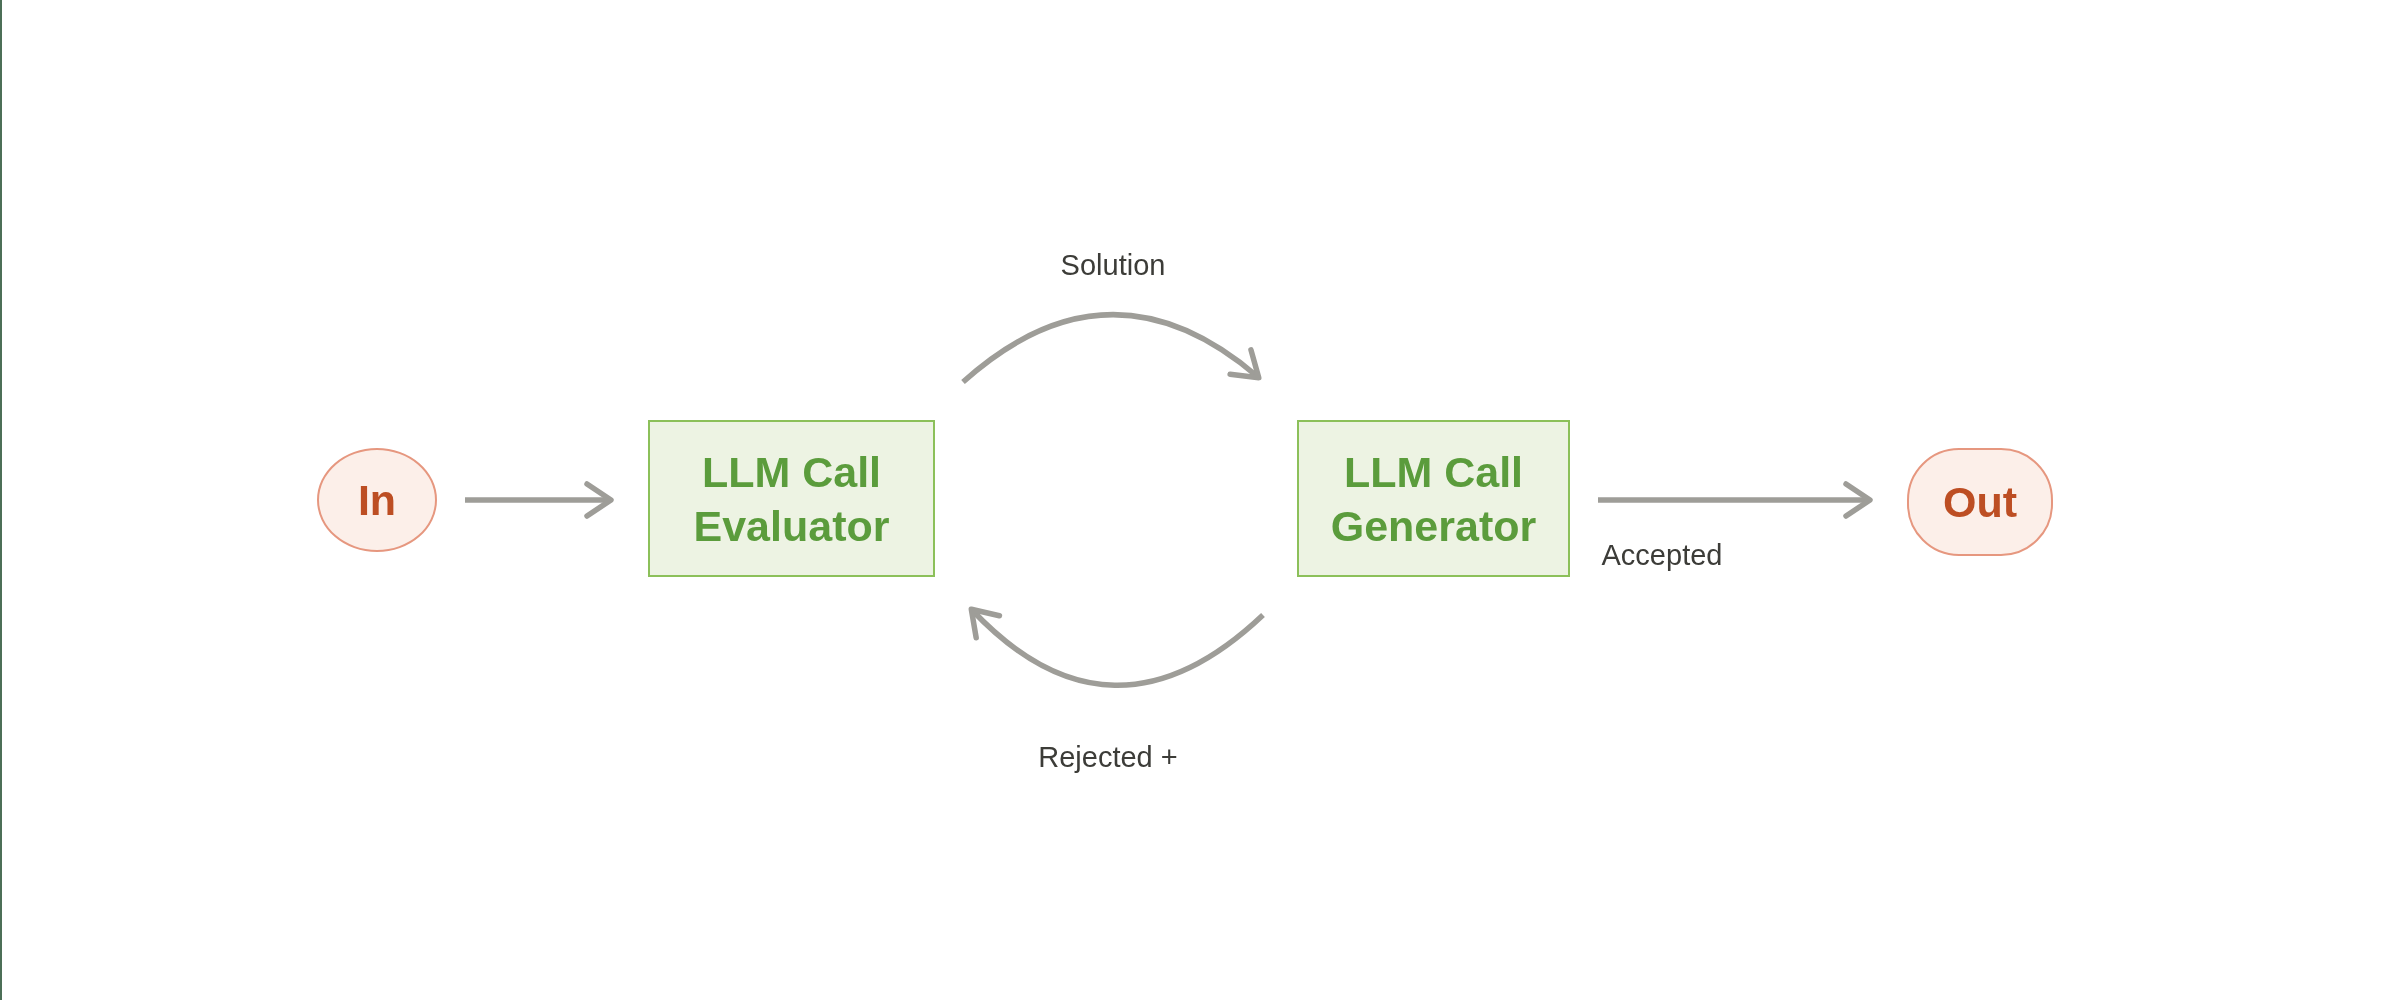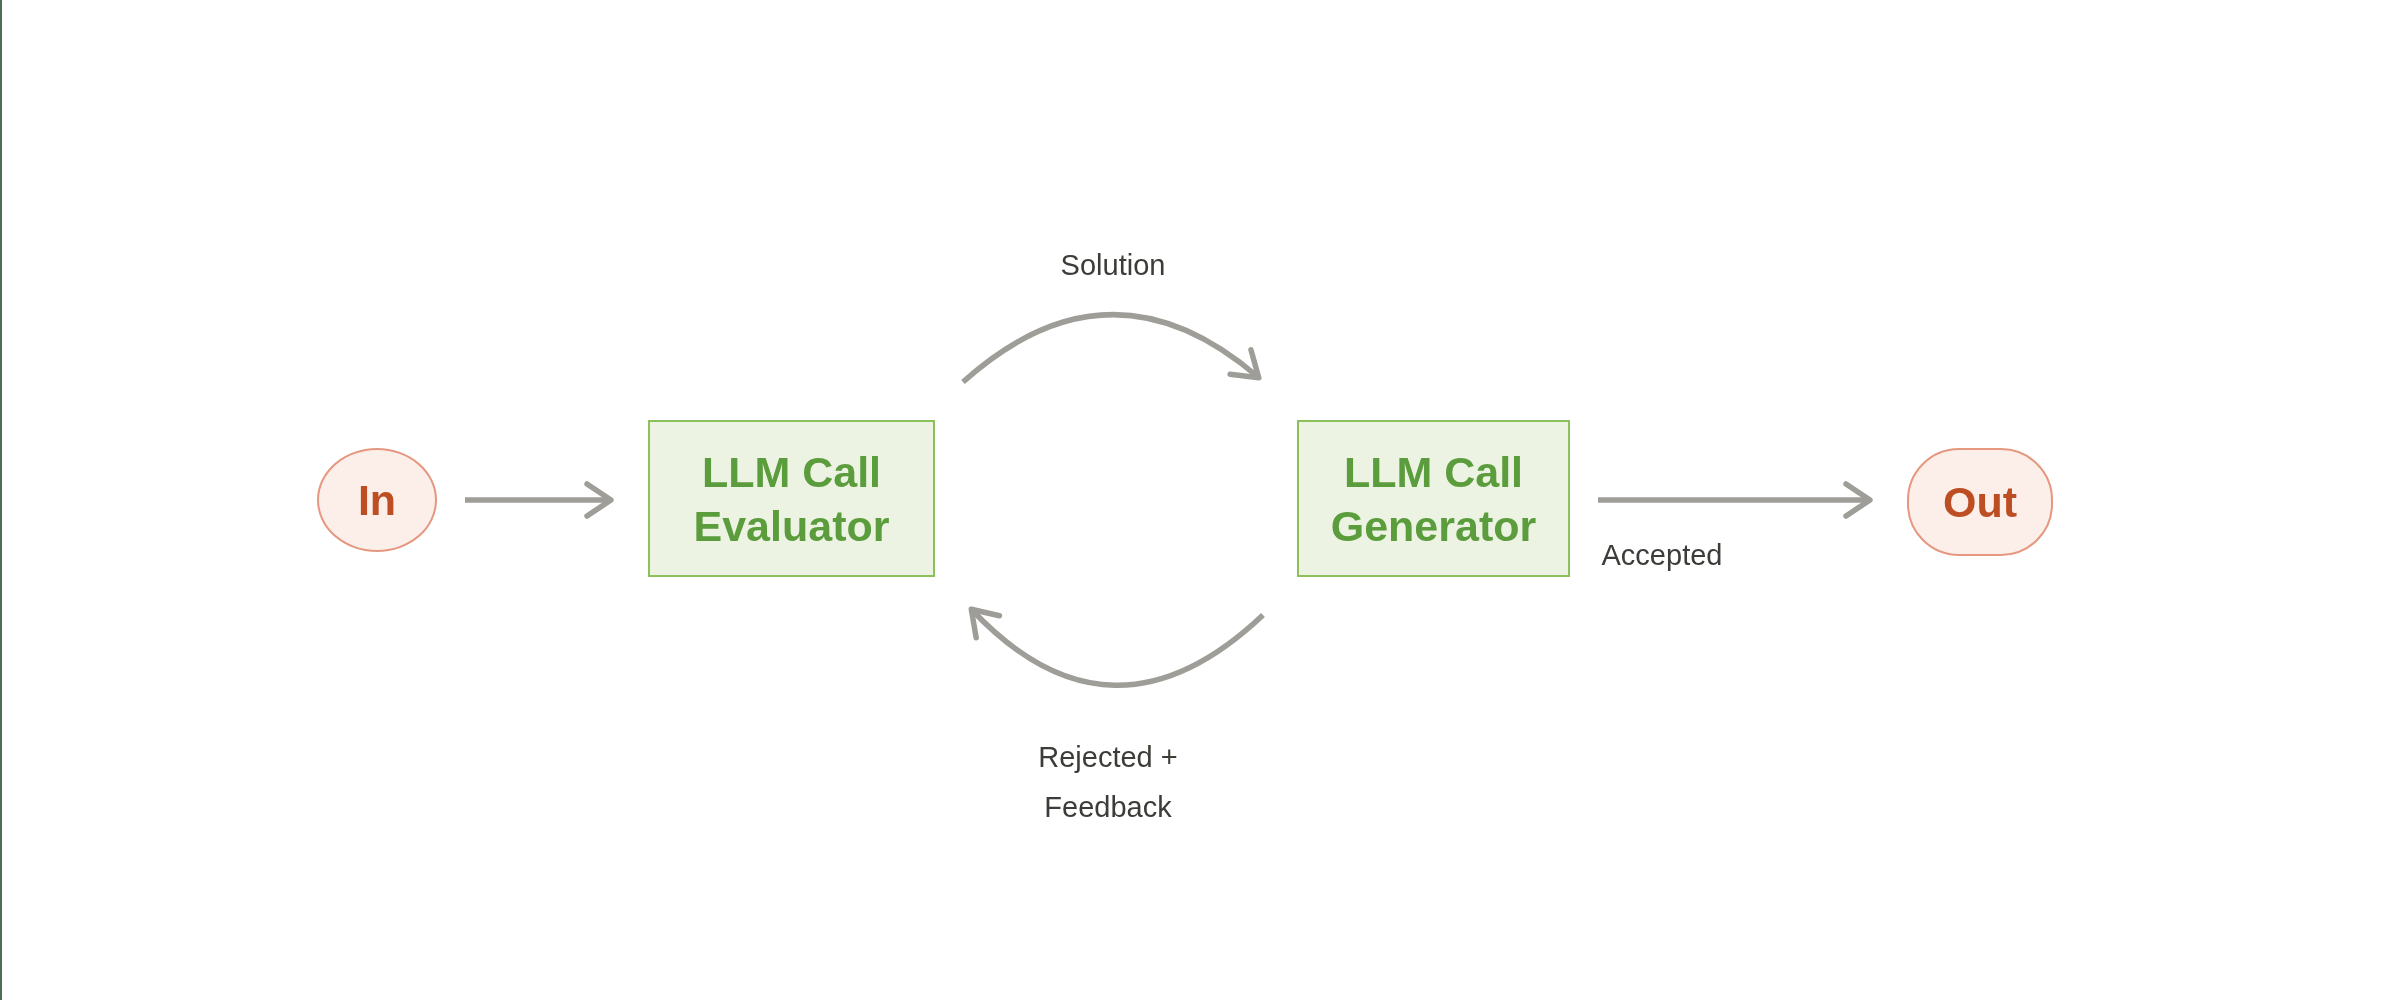--- a/index.html
+++ b/index.html
@@ -94,18 +94,17 @@
   </div>
 
   <div class="node terminal node-out">
     <span class="line">Out</span>
   </div>
 
   <div class="edge-label label-solution">Solution</div>
 
   <div class="edge-label label-rejected">
     <span class="line">Rejected +</span>
-    <span class="line">Feedback</span>
   </div>
 
   <div class="edge-label label-accepted">Accepted</div>
 
 </div>
 
 </body></html>

